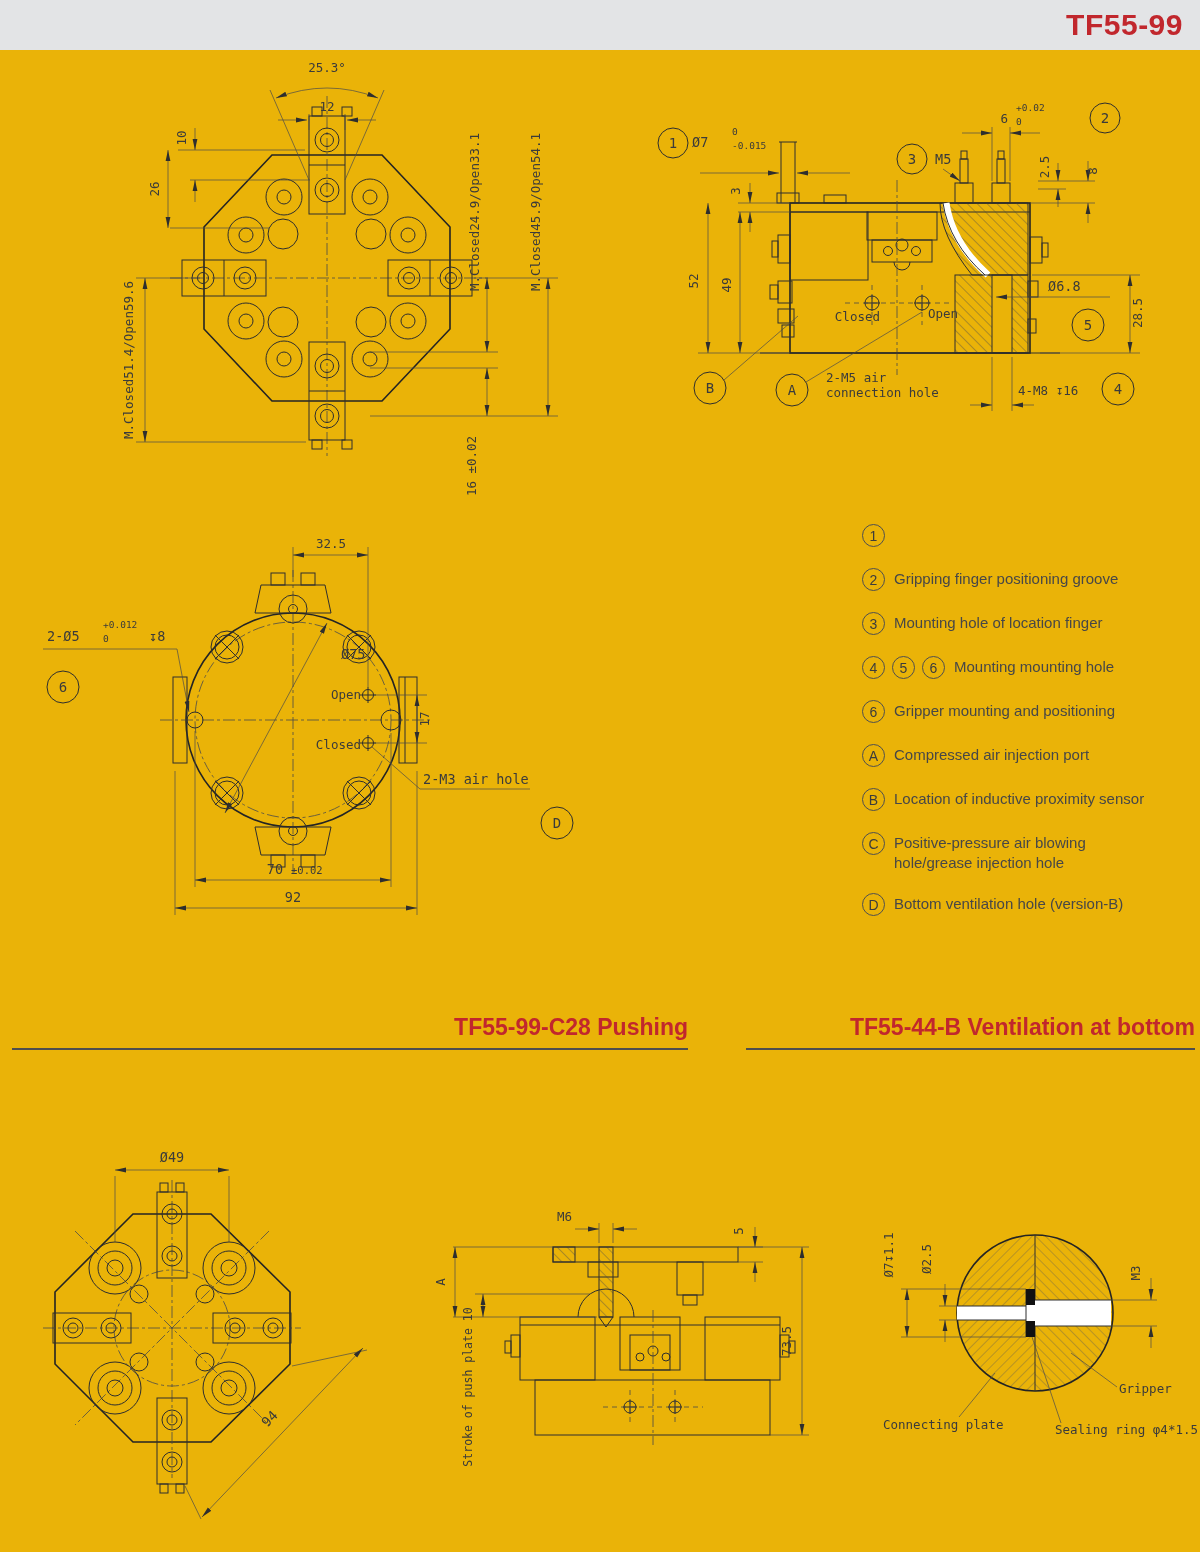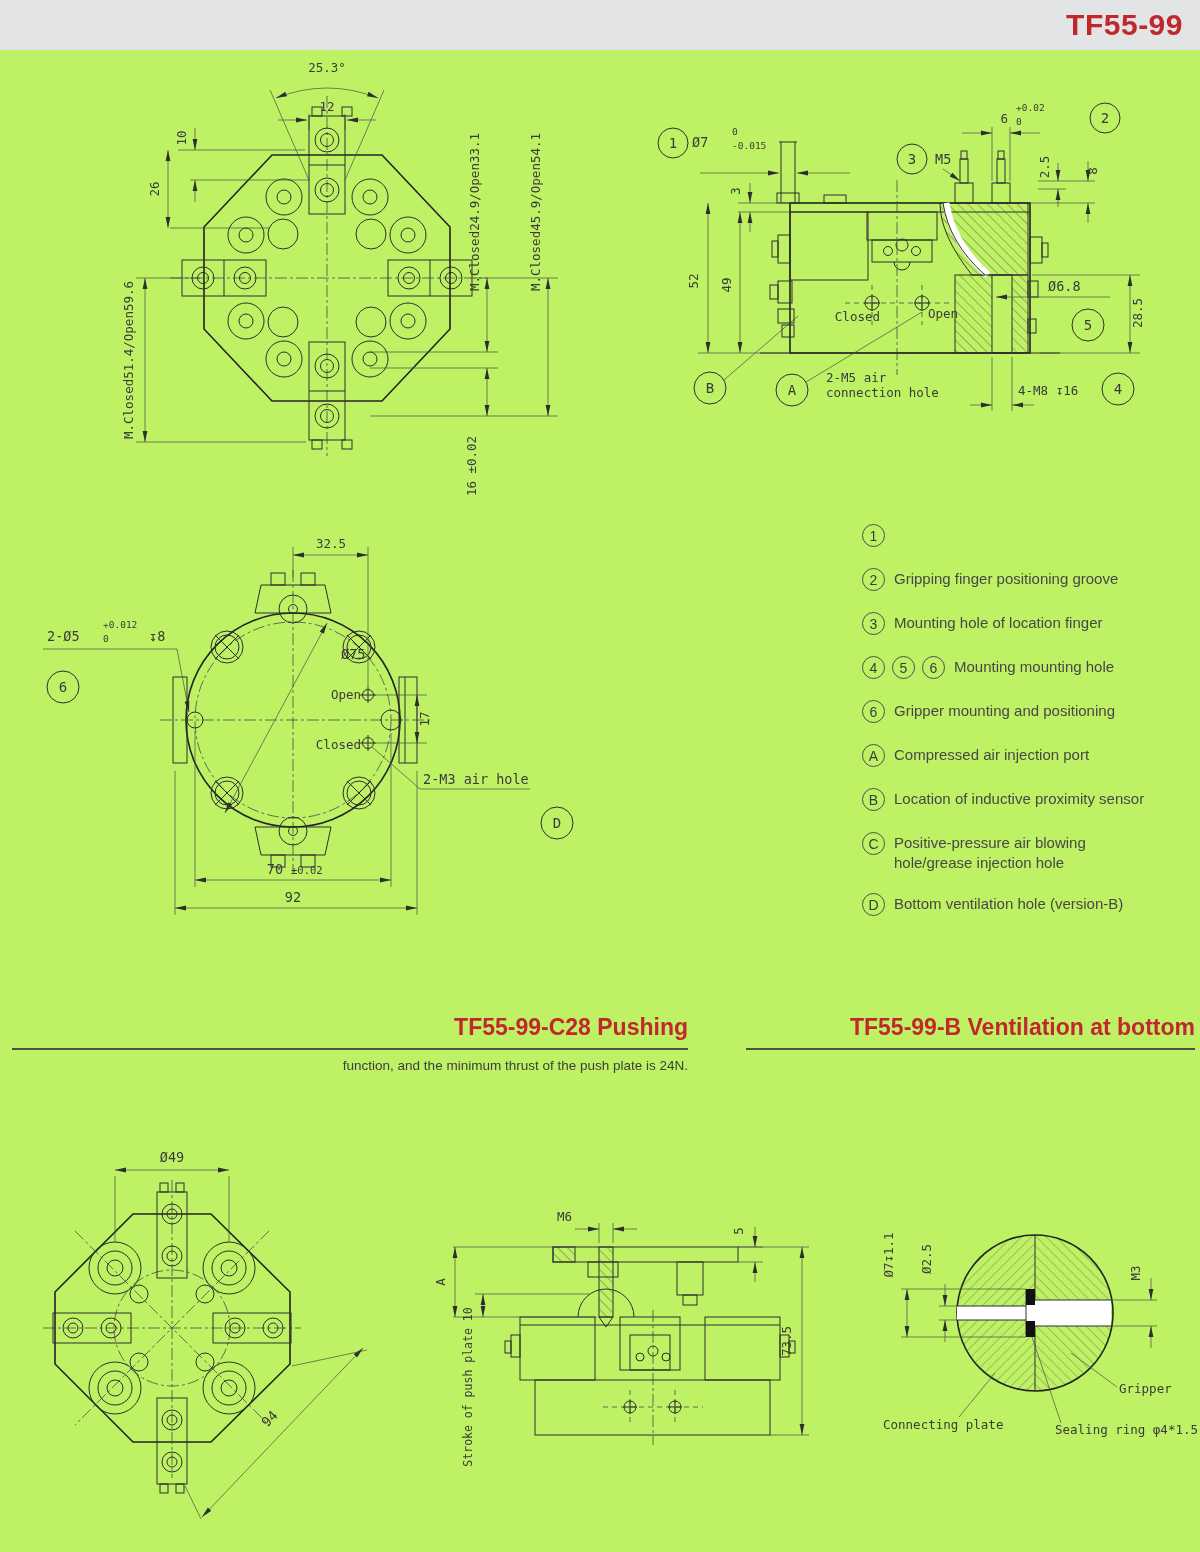--- a/index.html
+++ b/index.html
@@ -1,16 +1,16 @@
 <!DOCTYPE html>
 <html><head>
 <meta charset="utf-8">
 <style>
   html,body{margin:0;padding:0;background:#fff;}
-  #page{position:relative;width:1200px;height:1552px;background:#bef264;overflow:hidden;
+  #page{position:relative;width:1200px;height:1552px;background:#eab308;overflow:hidden;
         font-family:"Liberation Sans",sans-serif;}
   .abs{position:absolute;}
   
   #band{left:0;top:0;width:1200px;height:50px;background:#e3e4e6;}
   #title{top:8px;right:17px;font-size:30px;font-weight:bold;color:#c1272d;letter-spacing:.5px;}
   
   svg .ln{fill:none;stroke:#2e2e2e;stroke-width:1;}
   svg .tk{fill:none;stroke:#242424;stroke-width:1.6;}
   svg .tn{fill:none;stroke:#4a4a4a;stroke-width:.7;}
   svg .dash{fill:none;stroke:#4a4a4a;stroke-width:.8;stroke-dasharray:12 3 3 3;}
@@ -453,23 +453,22 @@
       <div class="lg-badges">
           <span class="lg-badge">D</span>
         </div>
       <div class="lg-text">Bottom ventilation hole (version-B)</div>
     </div>
   </div>
 
   <div id="h-left" class="abs red-h">TF55-99-C28 Pushing</div>
   <div id="rule-left" class="abs"></div>
   <div id="para" class="abs">
-    <div>function, and the minimum thrust of the push plate is 24N.</div>
   </div>
-  <div id="h-right" class="abs red-h">TF55-99-B Ventilation at bottom</div>
+  <div id="h-right" class="abs red-h">TF55-44-B Ventilation at bottom</div>
   <div id="rule-right" class="abs"></div>
 
   <svg class="abs" style="left:35px;top:1130px" width="360" height="420" viewBox="0 0 360 420">
     <defs>
       <marker id="pm" markerWidth="12" markerHeight="8" refX="11" refY="3" orient="auto-start-reverse" markerUnits="userSpaceOnUse">
         <path d="M11,3 L0,0.6 L0,5.4 Z" fill="#2e2e2e"></path>
       </marker>
     </defs>
     <g>
       <polygon class="tk" points="98,84 176,84 255,162 255,234 176,312 98,312 20,234 20,162"></polygon>

